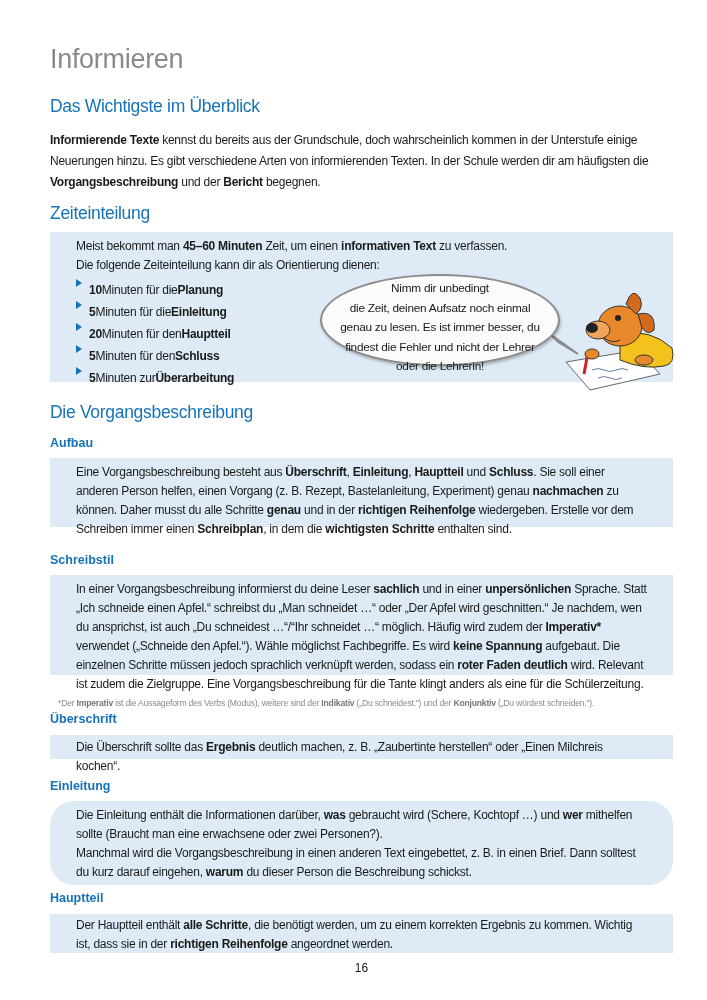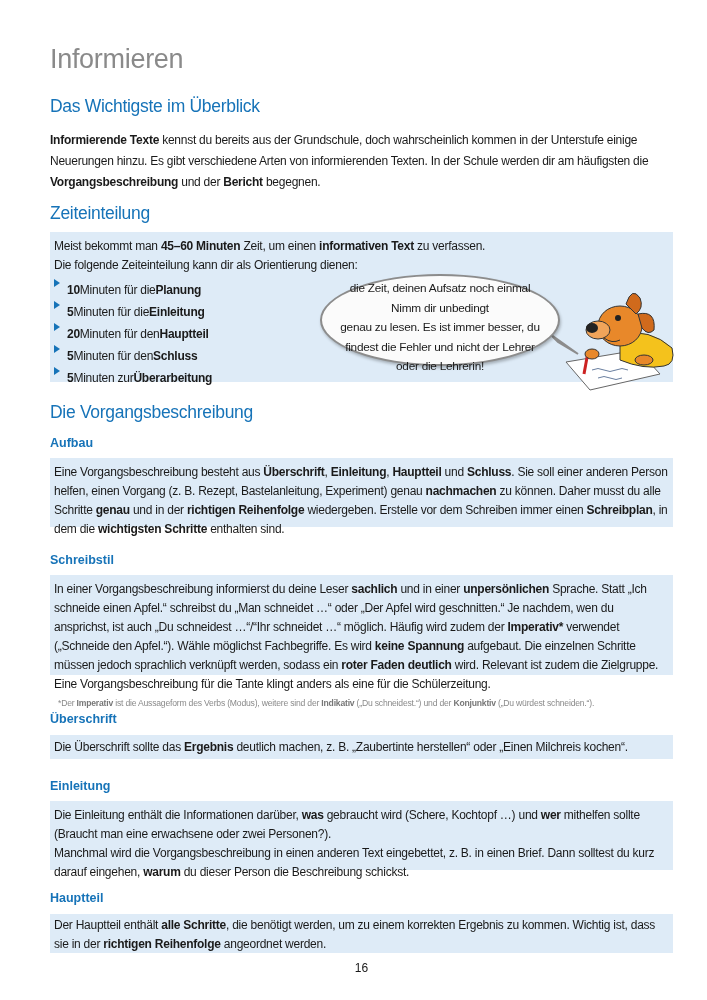--- a/index.html
+++ b/index.html
@@ -3,21 +3,21 @@
 <meta charset="utf-8">
 <style>
   html, body { margin: 0; padding: 0; background: #ffffff; }
   body { width: 707px; height: 1000px; position: relative; overflow: hidden;
          font-family: "Liberation Sans", sans-serif; color: #1a1a1a; }
   .page { position: absolute; left: 50px; top: 0; width: 623px; }
   h1 { position: absolute; top: 44px; left: 0; margin: 0; font-size: 27px; font-weight: normal; color: #8a8a8a; letter-spacing: -0.3px; }
   h2 { position: absolute; left: 0; margin: 0; font-size: 17.5px; font-weight: normal; color: #1673b8; letter-spacing: -0.3px; }
   h3 { position: absolute; left: 0; margin: 0; font-size: 12.5px; font-weight: bold; color: #1673b8; }
   p.intro { position: absolute; left: 0; top: 130px; width: 623px; margin: 0; font-size: 12px; line-height: 21px; letter-spacing: -0.25px; }
-  .box { position: absolute; left: 0; width: 623px; background: #deebf7; box-sizing: border-box; padding: 5px 4px; font-size: 12px; line-height: 19px; letter-spacing: -0.25px; }
+  .box { position: absolute; left: 0; width: 623px; background: #deebf7; box-sizing: border-box; padding: 5px 26px; font-size: 12px; line-height: 19px; letter-spacing: -0.25px; }
   .box p { margin: 0; }
   b { font-weight: bold; }
   ul.steps { list-style: none; margin: 4px 0 0 0; padding: 0; }
   ul.steps li { height: 22px; line-height: 22px; font-size: 12px; display: flex; align-items: flex-start; }
   .tri { display: inline-block; width: 0; height: 0; border-left: 6px solid #1673b8; border-top: 4px solid transparent; border-bottom: 4px solid transparent; margin-right: 7px; }
   .bubble { position: absolute; left: 270px; top: 42px; width: 240px; height: 92px; background: #fbfbfb; border: 2px solid #8c8c8c; border-radius: 50%; box-shadow: 1px 2px 3px rgba(0,0,0,0.25); text-align: center; font-size: 11.8px; line-height: 19.5px; box-sizing: border-box; padding-top: 3px; }
   .bubble-tail { position: absolute; left: 500px; top: 100px; width: 30px; height: 24px; }
   .dog { position: absolute; left: 498px; top: 42px; width: 130px; height: 120px; }
   .footnote { position: absolute; left: 8px; top: 677px; width: 630px; font-size: 8.6px; color: #8a8a8a; letter-spacing: -0.2px; white-space: nowrap; margin-top: 21px; }
   .footnote b { color: #777; }
@@ -66,22 +66,22 @@
           <b>5</b>
           <span> Minuten zur </span>
           <b>Überarbeitung</b>
         </li>
     </ul>
 
     <svg class="bubble-tail" viewBox="0 0 30 24">
       <path d="M0 2 L28 22 L8 10 Z" fill="#fbfbfb" stroke="#8c8c8c" stroke-width="2"></path>
     </svg>
     <div class="bubble">
+      <div>Nimm dir unbedingt</div>
       <div>die Zeit, deinen Aufsatz noch einmal</div>
-      <div>Nimm dir unbedingt</div>
       <div>genau zu lesen. Es ist immer besser, du</div>
       <div>findest die Fehler und nicht der Lehrer</div>
       <div>oder die Lehrerin!</div>
     </div>
 
     <svg class="dog" viewBox="0 0 130 120">
       <polygon points="18,88 90,76 112,100 42,116" fill="#ffffff" stroke="#666" stroke-width="1"></polygon>
       <path d="M44 96 q6 -3 12 0 t12 0 t12 0 M50 104 q6 -3 12 0 t12 0" stroke="#6a7fa0" stroke-width="1" fill="none"></path>
       <path d="M72 60 q30 -6 52 14 q4 16 -8 18 q-20 4 -44 -6 z" fill="#f4c21c" stroke="#333" stroke-width="1"></path>
       <ellipse cx="72" cy="52" rx="22" ry="20" fill="#e8882a" stroke="#333" stroke-width="1"></ellipse>
@@ -109,21 +109,21 @@
     <p>In einer Vorgangsbeschreibung informierst du deine Leser <b>sachlich</b> und in einer <b>unpersönlichen</b> Sprache. Statt „Ich schneide einen Apfel.“ schreibst du „Man schneidet …“ oder „Der Apfel wird geschnitten.“ Je nachdem, wen du ansprichst, ist auch „Du schneidest …“/“Ihr schneidet …“ möglich. Häufig wird zudem der <b>Imperativ*</b> verwendet („Schneide den Apfel.“). Wähle möglichst Fachbegriffe. Es wird <b>keine Spannung</b> aufgebaut. Die einzelnen Schritte müssen jedoch sprachlich verknüpft werden, sodass ein <b>roter Faden deutlich</b> wird. Relevant ist zudem die Zielgruppe. Eine Vorgangsbeschreibung für die Tante klingt anders als eine für die Schülerzeitung.</p>
   </div>
   <div class="footnote">*Der <b>Imperativ</b> ist die Aussageform des Verbs (Modus), weitere sind der <b>Indikativ</b> („Du schneidest.“) und der <b>Konjunktiv</b> („Du würdest schneiden.“).</div>
 
   <h3 style="top:712px">Überschrift</h3>
   <div class="box" style="top:735px; height:24px; padding-top:3px;">
     <p>Die Überschrift sollte das <b>Ergebnis</b> deutlich machen, z. B. „Zaubertinte herstellen“ oder „Einen Milchreis kochen“.</p>
   </div>
 
   <h3 style="top:779px">Einleitung</h3>
-  <div class="box" style="top:801px; height:69px;">
+  <div class="box" style="top:801px; height:84px;border-radius:24px;">
     <p>Die Einleitung enthält die Informationen darüber, <b>was</b> gebraucht wird (Schere, Kochtopf …) und <b>wer</b> mithelfen sollte (Braucht man eine erwachsene oder zwei Personen?).</p>
     <p>Manchmal wird die Vorgangsbeschreibung in einen anderen Text eingebettet, z. B. in einen Brief. Dann solltest du kurz darauf eingehen, <b>warum</b> du dieser Person die Beschreibung schickst.</p>
   </div>
 
   <h3 style="top:891px">Hauptteil</h3>
   <div class="box" style="top:914px; height:39px; padding-top:2px;">
     <p>Der Hauptteil enthält <b>alle Schritte</b>, die benötigt werden, um zu einem korrekten Ergebnis zu kommen. Wichtig ist, dass sie in der <b>richtigen Reihenfolge</b> angeordnet werden.</p>
   </div>
 
   <div class="pagenum">16</div>

